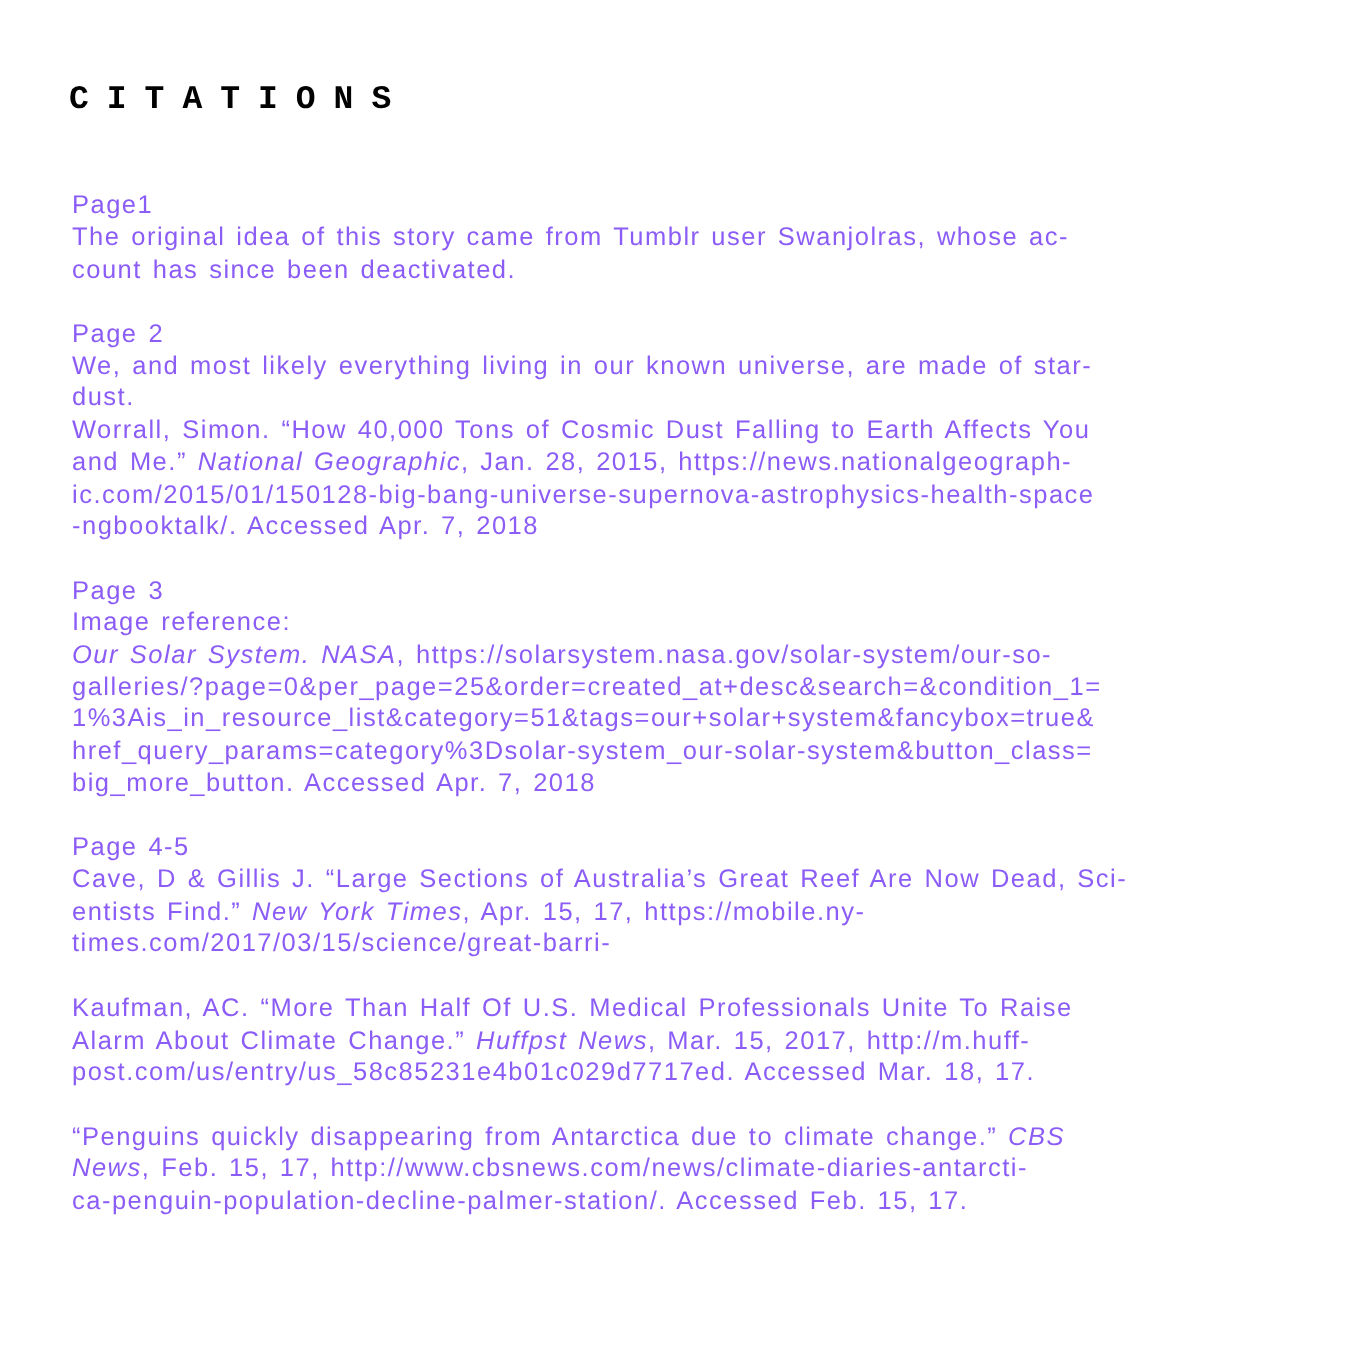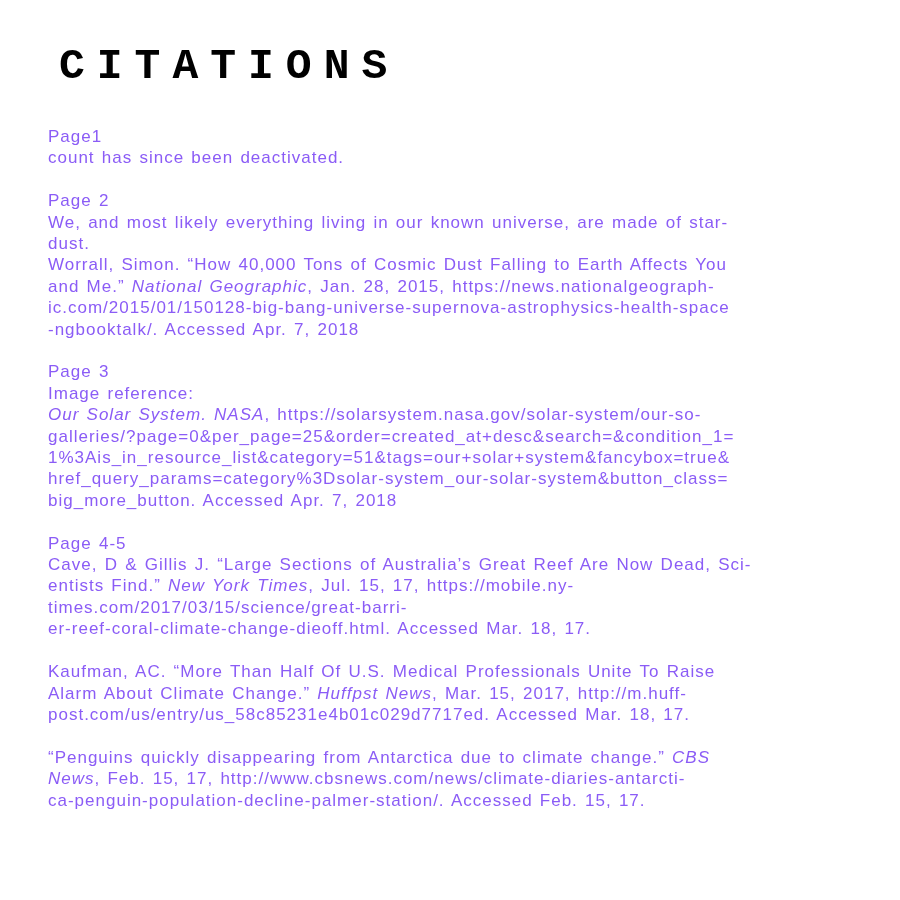--- a/index.html
+++ b/index.html
@@ -10,29 +10,28 @@
   .page {
     position: relative;
     width: 900px;
     height: 900px;
     background: #ffffff;
     overflow: hidden;
   }
   .title {
     position: absolute;
     left: 46px;
-    top: 45px;
+    top: 56px;
     font-family: "Liberation Mono", "DejaVu Sans Mono", monospace;
     font-weight: 700;
-    font-size: 43px;
+    font-size: 22px;
     line-height: 1;
     letter-spacing: 12px;
     color: #000000;
     white-space: nowrap;
-    margin-left: 13px;
   }
   .content {
     position: absolute;
     left: 48px;
     top: 126px;
     width: 815px;
     font-family: "Liberation Sans", sans-serif;
     font-size: 17px;
     line-height: 21.4px;
     letter-spacing: 1px;
@@ -50,20 +49,21 @@
   }
 </style>
 </head>
 <body>
 
 <div class="page">
   <div class="title">CITATIONS</div>
   <div class="content" id="citations-content">
       <div class="paragraph">
         <div class="line"><span>Page1</span></div>
+        <div class="line"><span>The original idea of this story came from Tumblr user Swanjolras, whose ac-</span></div>
         <div class="line"><span>count has since been deactivated.</span></div>
       </div>
       <div class="paragraph">
         <div class="line"><span>Page 2</span></div>
         <div class="line"><span>We, and most likely everything living in our known universe, are made of star-</span></div>
         <div class="line"><span>dust.</span></div>
         <div class="line"><span>Worrall, Simon. “How 40,000 Tons of Cosmic Dust Falling to Earth Affects You</span></div>
         <div class="line"><span>and Me.” </span><em>National Geographic</em><span>, Jan. 28, 2015, https://news.nationalgeograph-</span></div>
         <div class="line"><span>ic.com/2015/01/150128-big-bang-universe-supernova-astrophysics-health-space</span></div>
         <div class="line"><span>-ngbooktalk/. Accessed Apr. 7, 2018</span></div>
@@ -73,23 +73,22 @@
         <div class="line"><span>Image reference:</span></div>
         <div class="line"><em>Our Solar System. NASA</em><span>, https://solarsystem.nasa.gov/solar-system/our-so-</span></div>
         <div class="line"><span>galleries/?page=0&amp;per_page=25&amp;order=created_at+desc&amp;search=&amp;condition_1=</span></div>
         <div class="line"><span>1%3Ais_in_resource_list&amp;category=51&amp;tags=our+solar+system&amp;fancybox=true&amp;</span></div>
         <div class="line"><span>href_query_params=category%3Dsolar-system_our-solar-system&amp;button_class=</span></div>
         <div class="line"><span>big_more_button. Accessed Apr. 7, 2018</span></div>
       </div>
       <div class="paragraph">
         <div class="line"><span>Page 4-5</span></div>
         <div class="line"><span>Cave, D &amp; Gillis J. “Large Sections of Australia’s Great Reef Are Now Dead, Sci-</span></div>
-        <div class="line"><span>entists Find.” </span><em>New York Times</em><span>, Jul. 15, 17, https://mobile.ny-</span></div>
+        <div class="line"><span>entists Find.” </span><em>New York Times</em><span>, Apr. 15, 17, https://mobile.ny-</span></div>
         <div class="line"><span>times.com/2017/03/15/science/great-barri-</span></div>
-        <div class="line"><span>er-reef-coral-climate-change-dieoff.html. Accessed Mar. 18, 17.</span></div>
       </div>
       <div class="paragraph">
         <div class="line"><span>Kaufman, AC. “More Than Half Of U.S. Medical Professionals Unite To Raise</span></div>
         <div class="line"><span>Alarm About Climate Change.” </span><em>Huffpst News</em><span>, Mar. 15, 2017, http://m.huff-</span></div>
         <div class="line"><span>post.com/us/entry/us_58c85231e4b01c029d7717ed. Accessed Mar. 18, 17.</span></div>
       </div>
       <div class="paragraph">
         <div class="line"><span>“Penguins quickly disappearing from Antarctica due to climate change.” </span><em>CBS</em></div>
         <div class="line"><em>News</em><span>, Feb. 15, 17, http://www.cbsnews.com/news/climate-diaries-antarcti-</span></div>
         <div class="line"><span>ca-penguin-population-decline-palmer-station/. Accessed Feb. 15, 17.</span></div>

